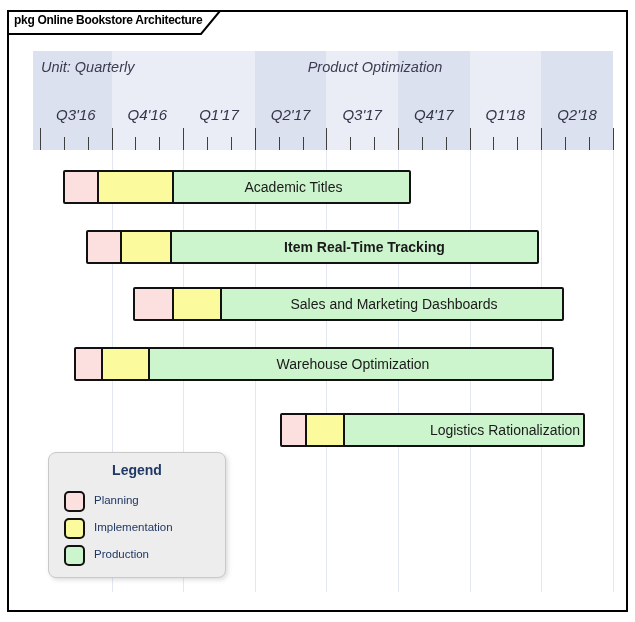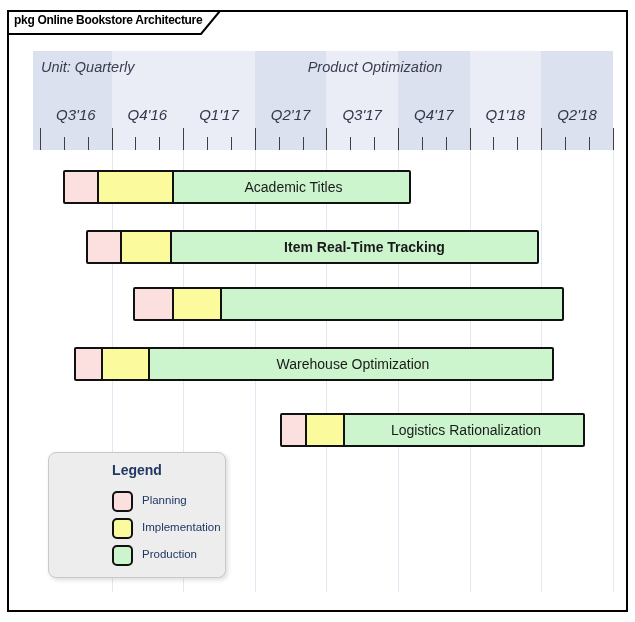--- a/index.html
+++ b/index.html
@@ -34,21 +34,21 @@
   .seg.planning{border-right:2px solid #111;}
   .seg.implementation{border-right:2px solid #111;}
   .seg-label{position:absolute; top:0; height:100%; display:flex; align-items:center;
              justify-content:center; font-size:14px; color:#1a1a1a; white-space:nowrap;}
   
   .legend-box{position:absolute; left:48px; top:452px; width:176px; height:124px;
               background:#ededed; border:1px solid #c9c9c9; border-radius:8px;
               box-shadow:2px 2px 4px rgba(120,120,130,0.25);}
   .legend-title{position:absolute; left:0; right:0; top:9px; text-align:center;
                 font-size:14px; font-weight:bold; color:#1f3864;}
-  .legend-item{position:absolute; left:15px; height:22px;margin-left:48px;}
+  .legend-item{position:absolute; left:15px; height:22px;}
   .swatch{position:absolute; left:0; top:0; width:21px; height:21px; border:2px solid #111;
           border-radius:5px; box-sizing:border-box;}
   .legend-item-label{position:absolute; left:30px; top:3px; font-size:11.5px; color:#1f3864;
                      white-space:nowrap;}
 </style>
 </head>
 <body>
 
 <div class="canvas">
 
@@ -124,30 +124,31 @@
         <div class="seg-label" style="left: 109px; width: 239px;">Academic Titles</div>
       </div>
       <div class="bar" style="left: 86px; top: 230px; width: 453px; background: rgb(205, 245, 205); font-weight: bold;">
         <div class="seg planning" style="left: 0px; width: 34px; background: rgb(252, 224, 224);"></div>
         <div class="seg implementation" style="left: 34px; width: 50px; background: rgb(251, 251, 157);"></div>
         <div class="seg-label" style="left: 84px; width: 385px;">Item Real-Time Tracking</div>
       </div>
       <div class="bar" style="left: 133px; top: 287px; width: 431px; background: rgb(205, 245, 205);">
         <div class="seg planning" style="left: 0px; width: 39px; background: rgb(252, 224, 224);"></div>
         <div class="seg implementation" style="left: 39px; width: 48px; background: rgb(251, 251, 157);"></div>
+        <div class="seg-label" style="left: 87px; width: 344px;">Sales and Marketing Dashboards</div>
       </div>
       <div class="bar" style="left: 74px; top: 347px; width: 480px; background: rgb(205, 245, 205); padding-left: 27px;">
         <div class="seg planning" style="left: 0px; width: 27px; background: rgb(252, 224, 224);"></div>
         <div class="seg implementation" style="left: 27px; width: 47px; background: rgb(251, 251, 157);"></div>
         <div class="seg-label" style="left: 74px; width: 406px;">Warehouse Optimization</div>
       </div>
       <div class="bar" style="left: 280px; top: 413px; width: 305px; background: rgb(205, 245, 205);">
         <div class="seg planning" style="left: 0px; width: 25px; background: rgb(252, 224, 224);"></div>
         <div class="seg implementation" style="left: 25px; width: 38px; background: rgb(251, 251, 157);"></div>
-        <div class="seg-label" style="left: 63px; width: 242px;">Logistics Rationalization</div>
+        <div class="seg-label" style="left: 63px; width: 242px; padding-left: 39px;">Logistics Rationalization</div>
       </div>
     </div>
 
   <div class="legend-box">
     <div class="legend-title">Legend</div>
     <div id="legend-items">
         <div class="legend-item" style="top: 38px; width: 150px;">
           <div class="swatch" style="background: rgb(252, 224, 224);"></div>
           <div class="legend-item-label">Planning</div>
         </div>

